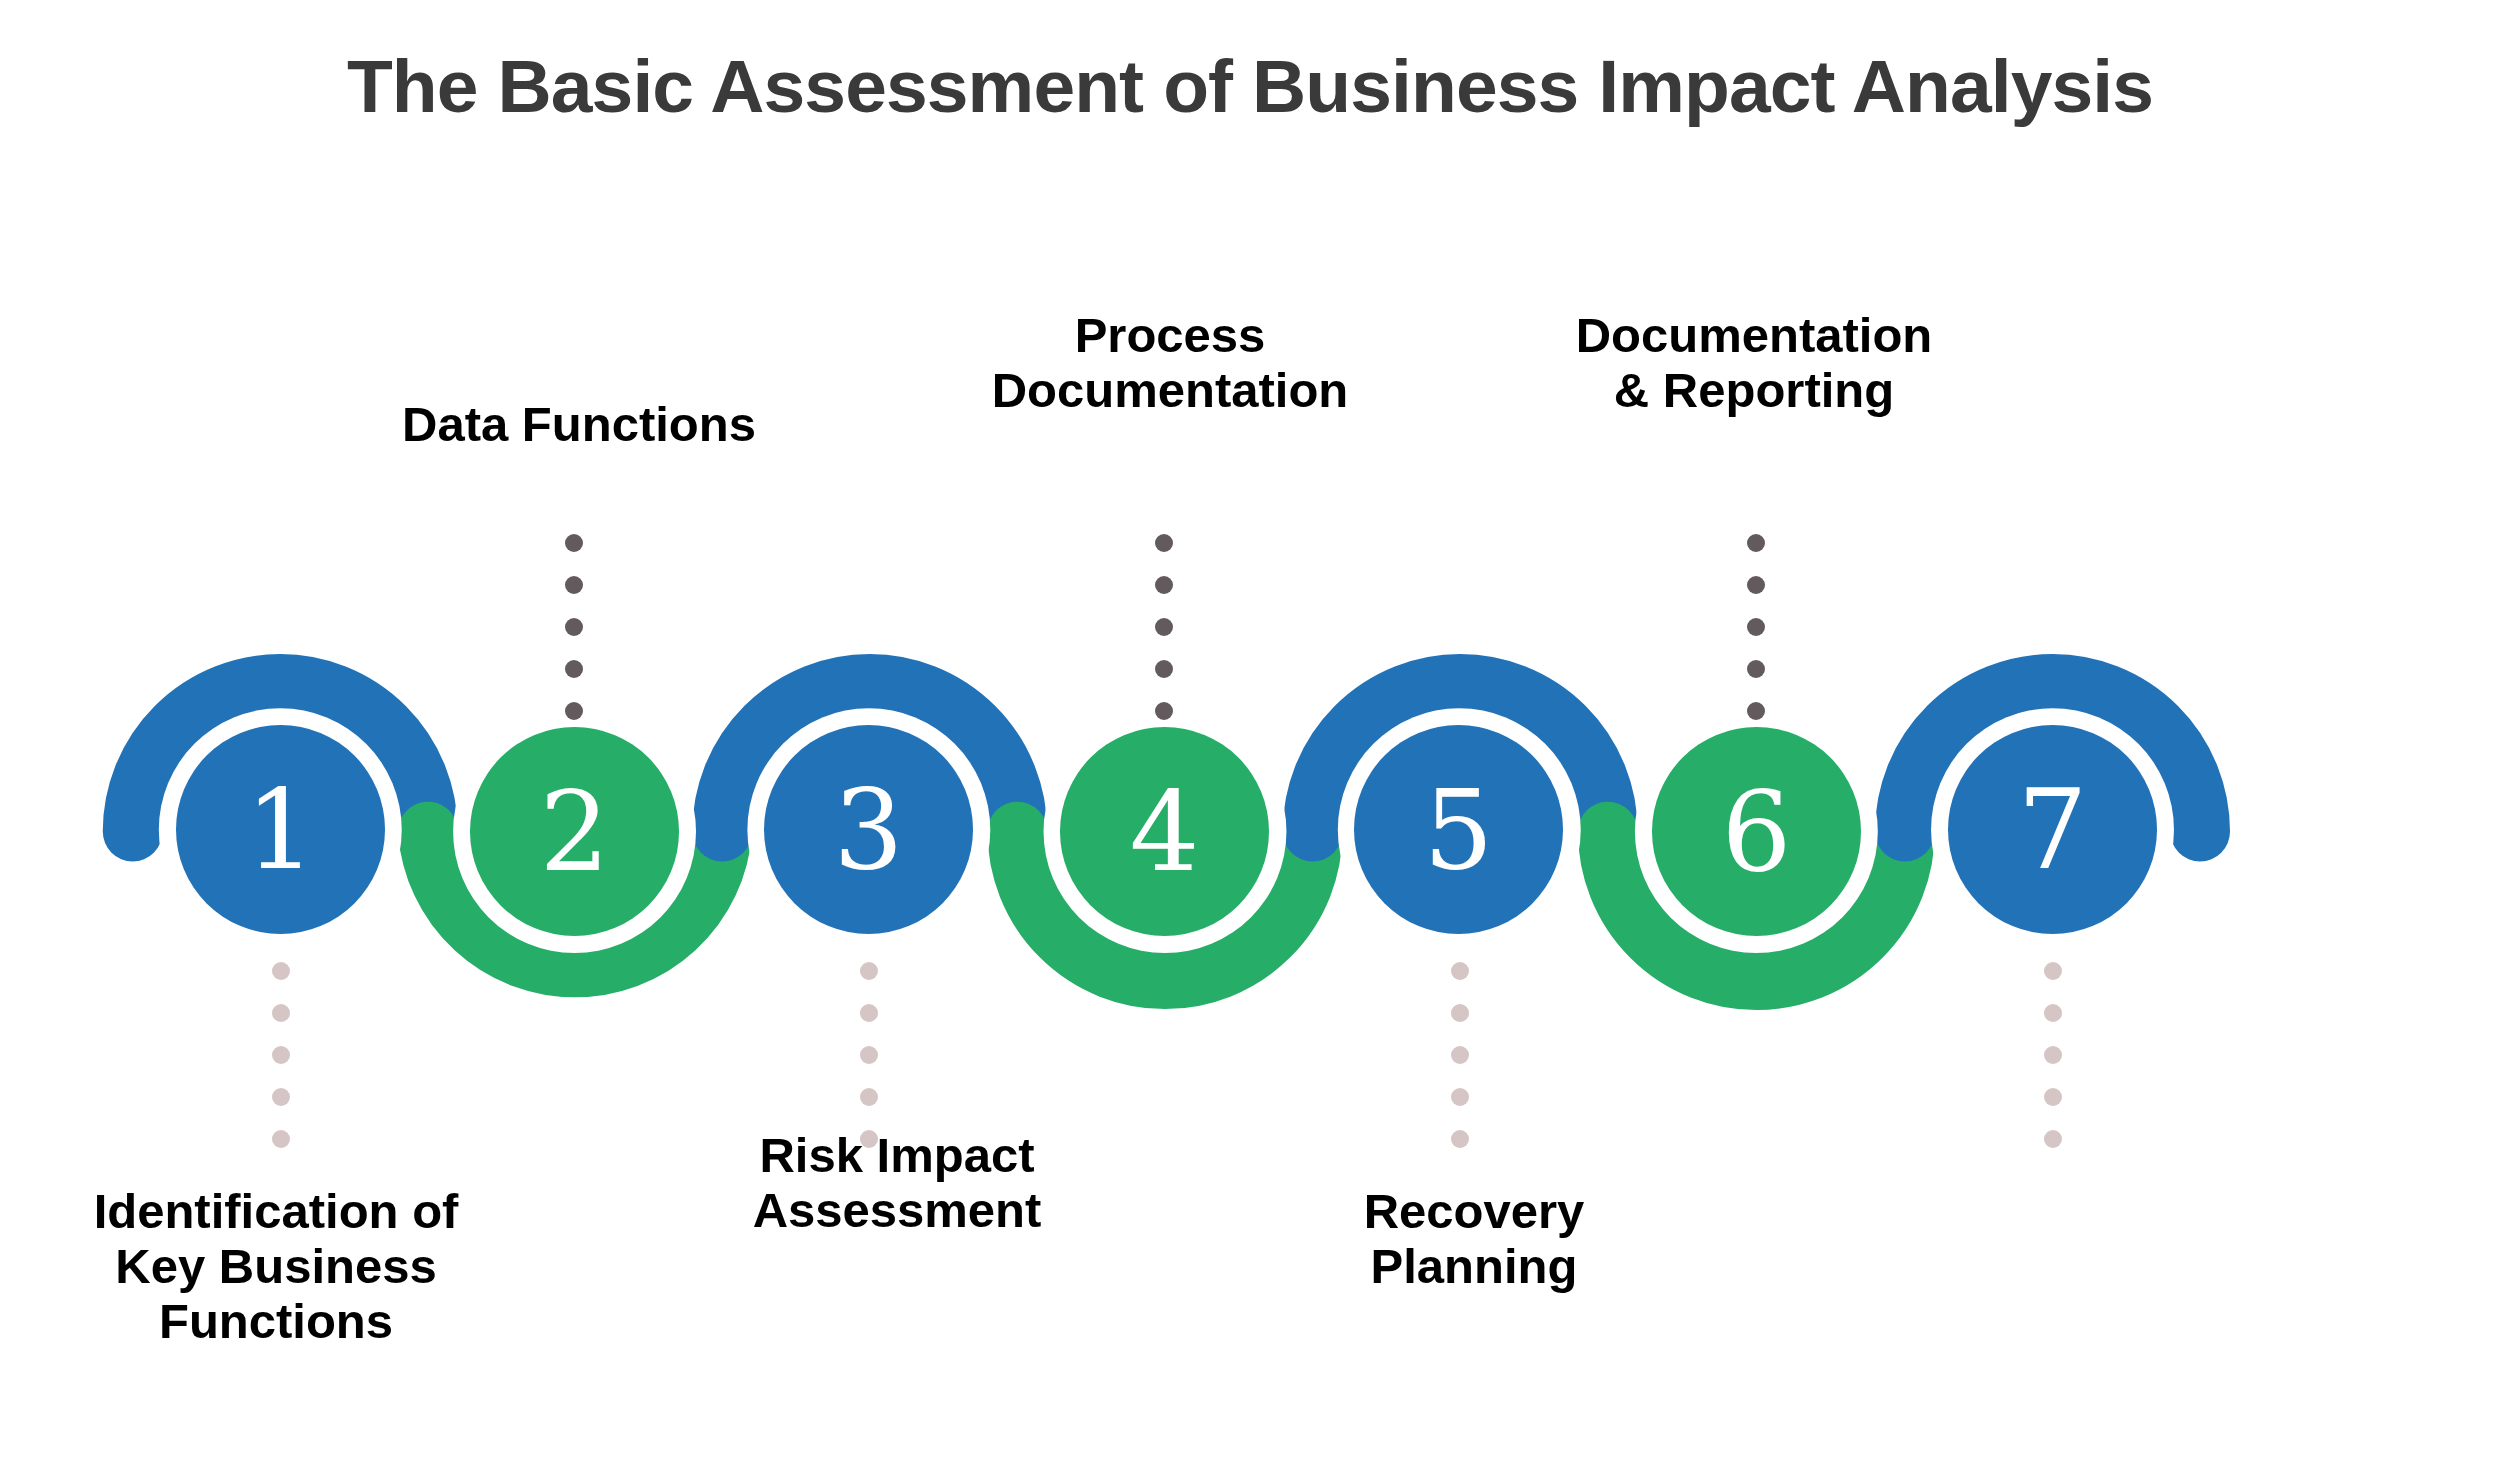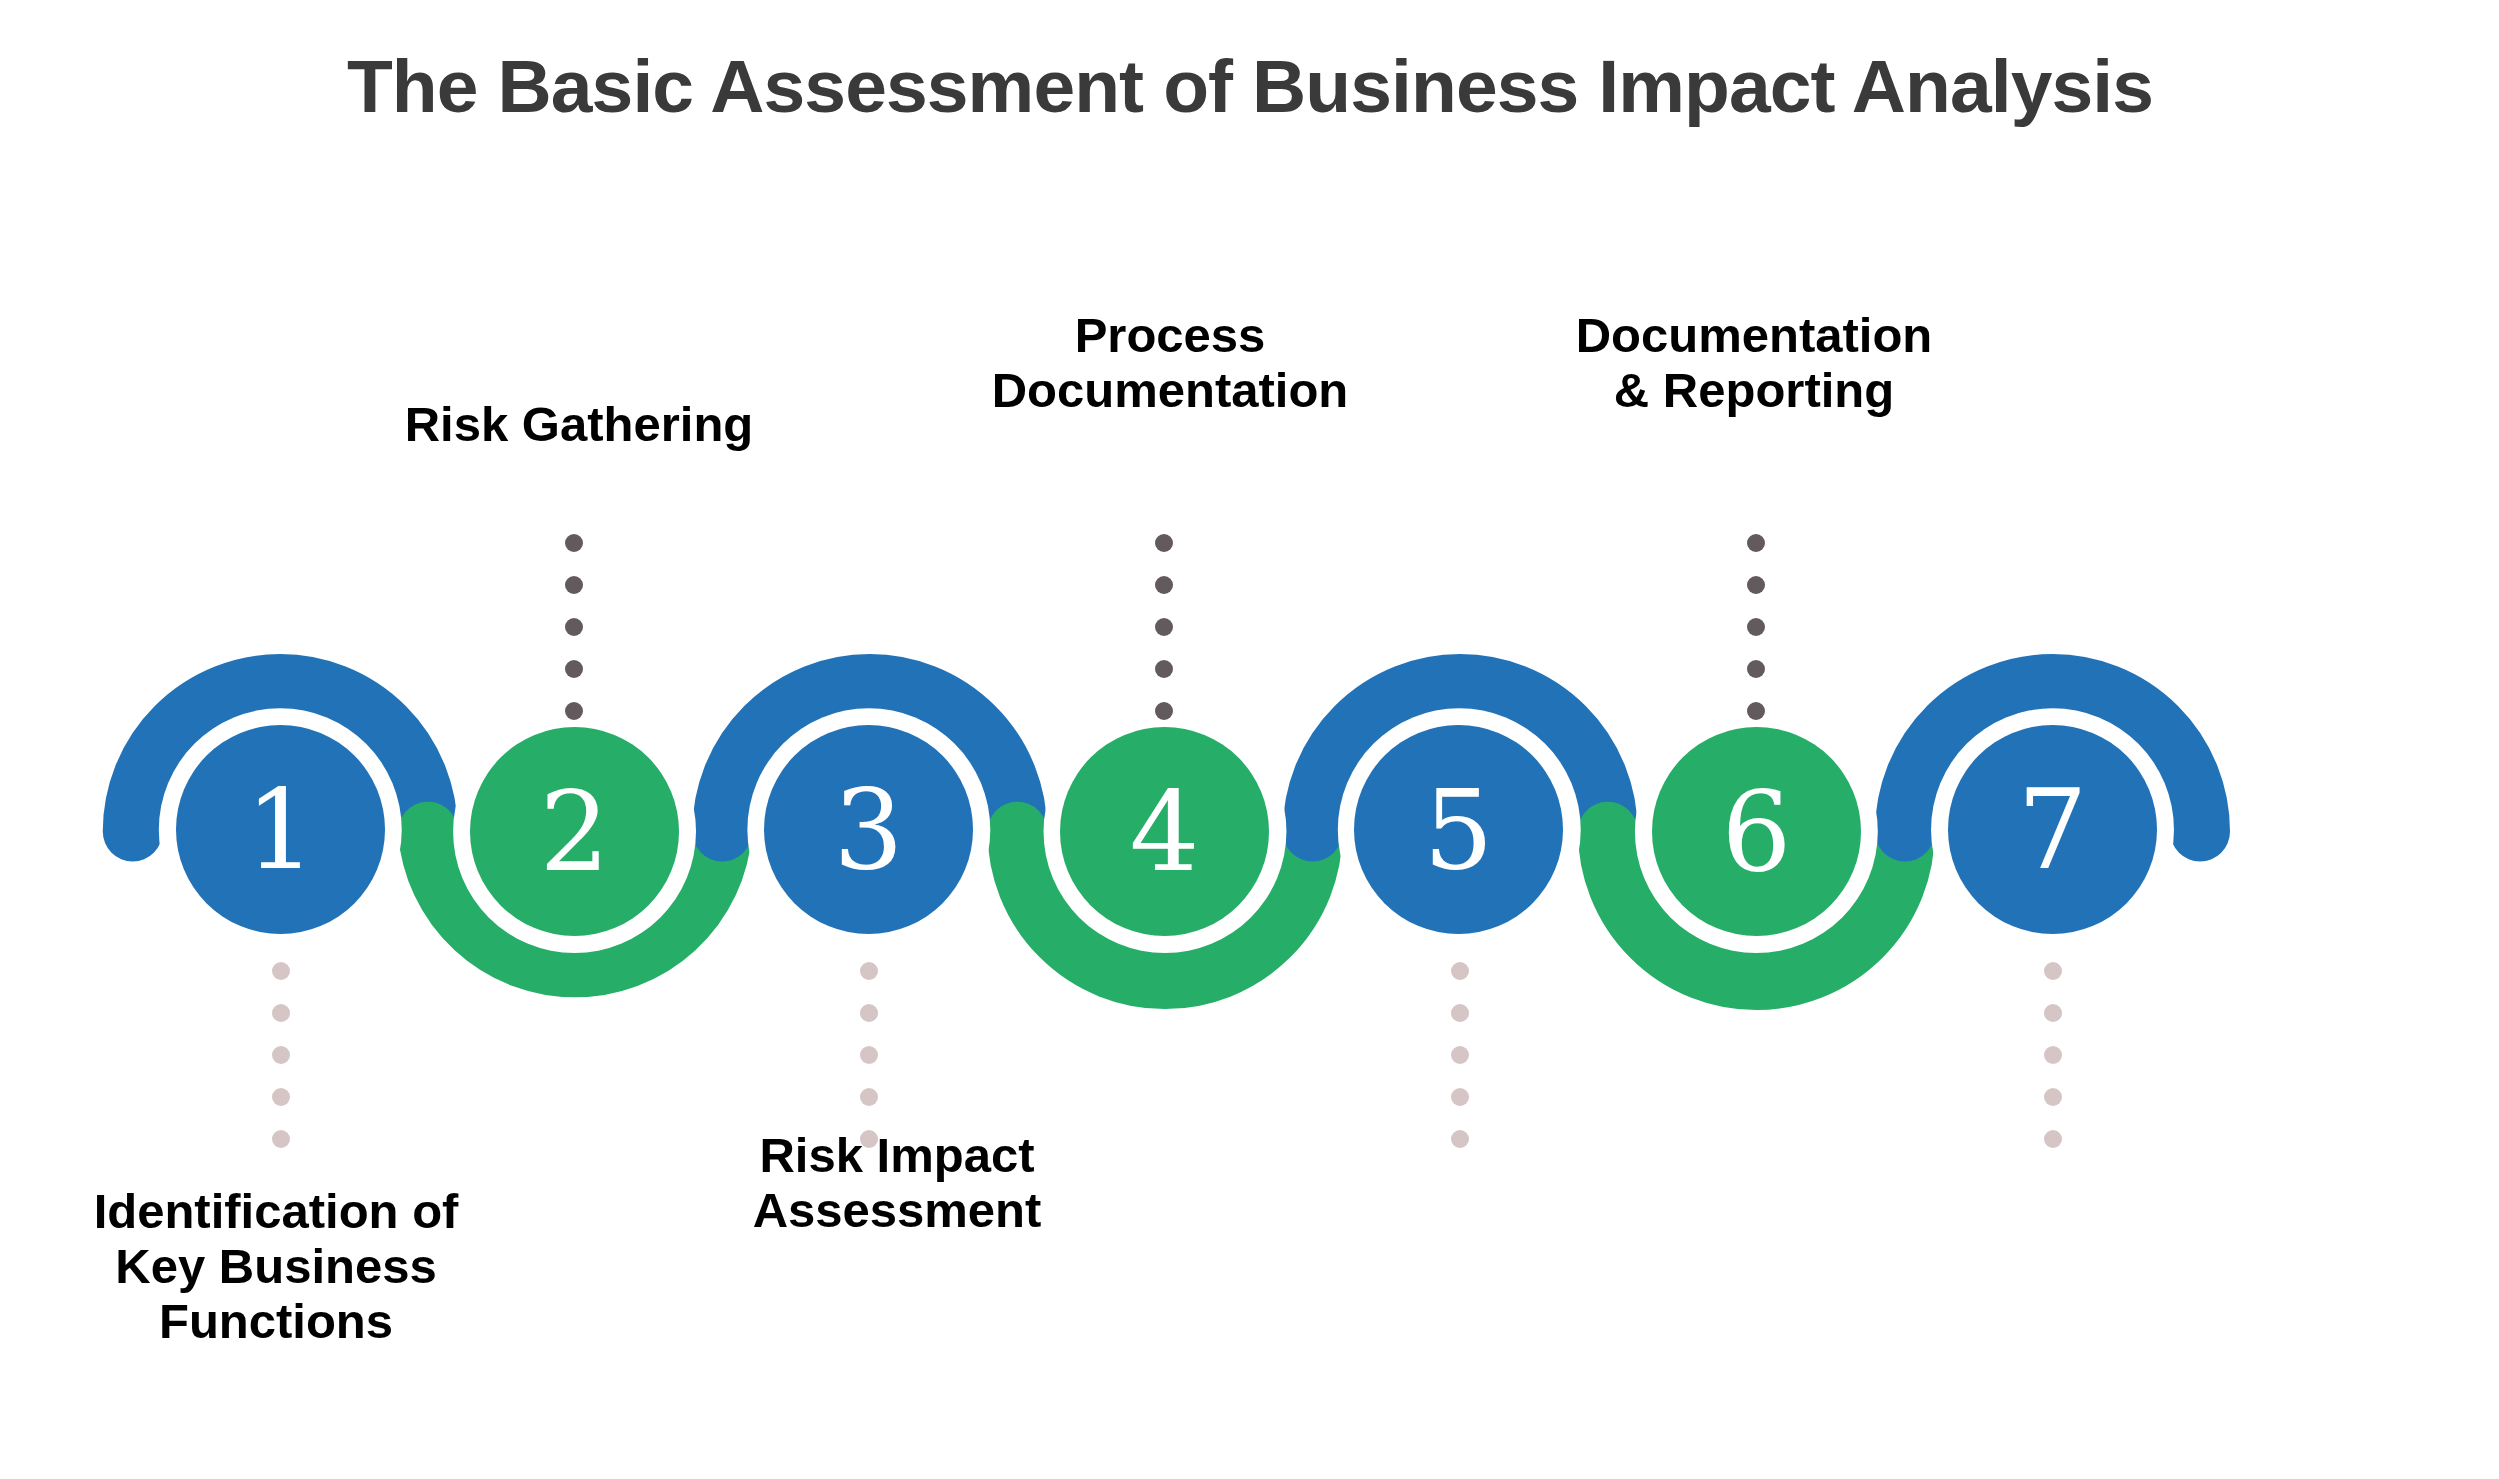--- a/index.html
+++ b/index.html
@@ -194,26 +194,28 @@
     <div class="dot"></div>
   </div>
   <div class="dots down" style="left:2044px; top:962px;">
     <div class="dot"></div>
     <div class="dot"></div>
     <div class="dot"></div>
     <div class="dot"></div>
     <div class="dot"></div>
   </div>
 
-  <div class="step-label top" style="left:579px; top:397px; width:579px;">Risk Gathering</div>
+  <div class="step-label top" style="left:579px; top:397px; width:579px;">Data Functions</div>
   <div class="step-label top" style="left:1170px; top:308px; width:579px;">Process
 Documentation</div>
   <div class="step-label top" style="left:1754px; top:308px; width:654px;">Documentation
 &amp; Reporting</div>
 
   <div class="step-label bottom" style="left:276px; top:1184px; width:598px;">Identification of
 Key Business
 Functions</div>
   <div class="step-label bottom" style="left:897px; top:1128px; width:598px;">Risk Impact
 Assessment</div>
+  <div class="step-label bottom" style="left:1474px; top:1184px; width:598px;">Recovery
+Planning</div>
 
 </div>
 
 
 </body></html>

